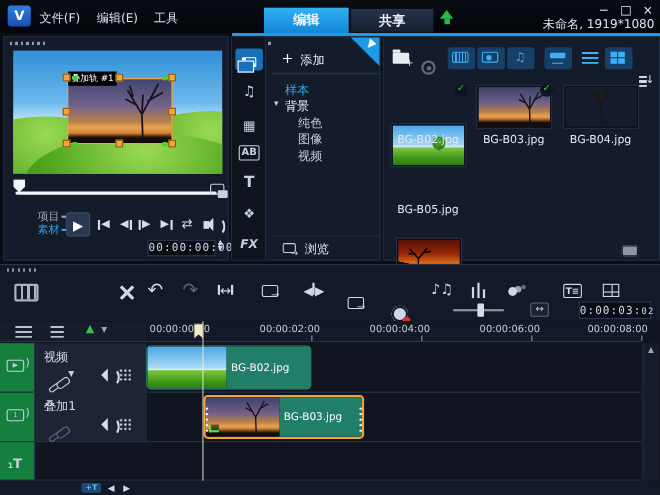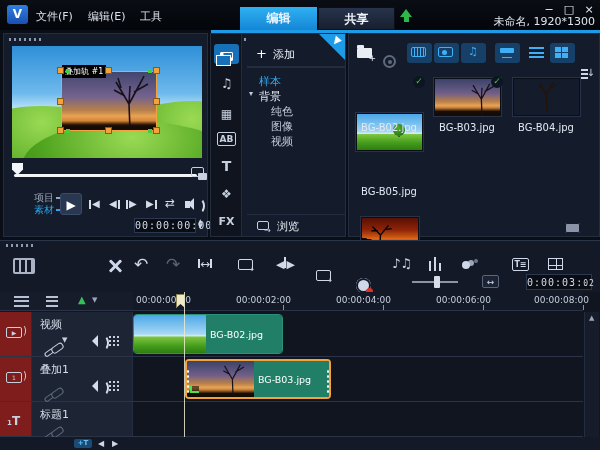--- a/index.html
+++ b/index.html
@@ -171,21 +171,21 @@
   #tl-corner { left:0; top:0; width:133px; height:19px; background:#161c29; border-bottom:1px solid #2b3447; }
   .ic-tracklist { width:15px; height:11px;
     background:repeating-linear-gradient(to bottom,#b8c2d2 0 2px,transparent 2px 4.5px); }
   #ruler { left:133px; top:0; width:450px; height:19px; background:#141927; border-bottom:1px solid #2b3447; }
   .ruler-lbl { top:3px; font-size:9px; color:#c6d0de; white-space:nowrap; }
   .tick { position:absolute; bottom:0; width:1px; height:5px; background:#8a94a6; }
   .playflag { left:43px; top:2px; width:9px; height:14px; background:#efe9c8; border:1px solid #8a845a;
     clip-path:polygon(0 0,100% 0,100% 100%,50% 72%,0 100%); }
   #playhead-line { left:184px; top:0; width:1px; height:145px; background:rgba(235,235,205,.85); z-index:40; }
   .trackrow { left:0; width:583px; border-bottom:1px solid #2b3447; }
-  .track-iconcol { position:absolute; left:0; top:0; width:32px; height:100%; background:#7f1d1d;
+  .track-iconcol { position:absolute; left:0; top:0; width:32px; height:100%; background:#15803d;
     border-right:1px solid #242e42; }
   .track-head { position:absolute; left:32px; top:0; width:101px; height:100%; background:#1d2535;
     border-right:1px solid #242e42; }
   .track-label { position:absolute; left:8px; top:5px; font-size:11px; color:#d6dde8; }
   .cam-ic { position:absolute; left:6px; top:15px; width:16px; height:11px; border:1.5px solid #c6d0de;
     border-radius:2px; color:#c6d0de; font-size:6px; text-align:center; line-height:10px; }
   .cam-ic::after { content:")"; position:absolute; right:-6px; top:-2px; font-size:10px; }
   .t-ic { position:absolute; left:7px; top:12px; color:#c6d0de; font-size:12px; font-weight:bold; }
   .chain { display:inline-block; width:11px; height:5px; border:1.5px solid #c6d0de; border-radius:3px;
     position:relative; transform:rotate(-35deg); }
@@ -222,21 +222,21 @@
     <div class="menu abs" style="left:140px">工具</div>
     <div class="tab inactive abs" style="left:318px">共享</div>
     <div class="tab active abs" style="left:240px">编辑</div>
     <div class="abs" style="left:400px;top:9px">
       <div class="uparrow-head"></div>
         <div class="uparrow-stem"></div>
     </div>
     <div class="winbtn abs" style="right:44px">−</div>
     <div class="winbtn abs" style="right:24px">□</div>
     <div class="winbtn abs" style="right:4px">×</div>
-    <div class="projname abs">未命名, 1920*1300</div>
+    <div class="projname abs">未命名, 1919*1080</div>
   </div>
 
   <div id="blue-top-line" class="abs"></div>
 
   <div id="preview-panel" class="abs panel">
     <div class="dragdots abs" style="left:5px;top:4px;width:32px"></div>
 
     <div id="viewport" class="abs">
       <div class="hill abs" style="left:-60px;top:60px;width:180px;height:90px"></div>
       <div class="hill abs" style="left:90px;top:55px;width:180px;height:100px"></div>
@@ -300,21 +300,21 @@
 
   <div id="options-panel" class="abs panel">
     <div class="dragdots abs" style="left:8px;top:4px;width:28px"></div>
     <div id="opt-strip" class="abs">
       <div class="strip-ic abs active" style="top:10px"><span class="ic-frames" style="color:#fff"></span></div>
       <div class="strip-ic abs" style="top:40px;font-size:13px">♫</div>
       <div class="strip-ic abs" style="top:70px;font-size:12px">▦</div>
       <div class="strip-ic abs" style="top:98px;font-size:9px;font-weight:bold;border:1px solid #c6d0de;border-radius:2px;left:6px;width:19px;height:14px;line-height:12px">AB</div>
       <div class="strip-ic abs" style="top:122px;font-size:14px;font-weight:bold">T</div>
       <div class="strip-ic abs" style="top:150px;font-size:12px">❖</div>
-      <div class="strip-ic abs" style="top:178px;font-size:11px;font-weight:bold;">FX</div>
+      <div class="strip-ic abs" style="top:178px;font-size:11px;font-weight:bold;font-style:italic">FX</div>
     </div>
 
     <div class="abs" style="left:45px;top:12px;font-size:13px;color:#fff">+</div>
     <div class="abs" style="left:62px;top:13px;font-size:11px;color:#eef2f8">添加</div>
     <div class="pin-corner abs" style="right:0;top:0"></div>
     <div class="pin-glyph abs" style="right:4px;top:1px">▼</div>
 
     <div class="abs" style="left:36px;top:32px;width:99px;height:2px;background:#232d40"></div>
 
     <div class="opt-item sel abs" style="left:48px;top:40px">样本</div>
@@ -482,24 +482,20 @@
             <span class="clip-name">BG-B03.jpg</span>
           </div>
         <div class="handle-dots" style="right:-1px"></div>
       </div>
     </div>
 
     <div class="trackrow abs" style="top:110px;height:35px">
       <div class="track-iconcol">
         <div class="t-ic"><span style="font-size:7px">1</span>T</div>
       </div>
-      <div class="track-head">
-        <div class="track-label">标题1</div>
-        <span class="chain dim abs" style="left:12px;top:22px"></span>
-      </div>
     </div>
 
     <div id="tl-bottom" class="abs">
       <div class="addtrack-btn abs" style="left:74px;top:2px">+T</div>
       <div class="arrowbtn abs" style="left:98px;top:2px">◀</div>
       <div class="arrowbtn abs" style="left:112px;top:2px">▶</div>
     </div>
   </div>
 
 </div>

